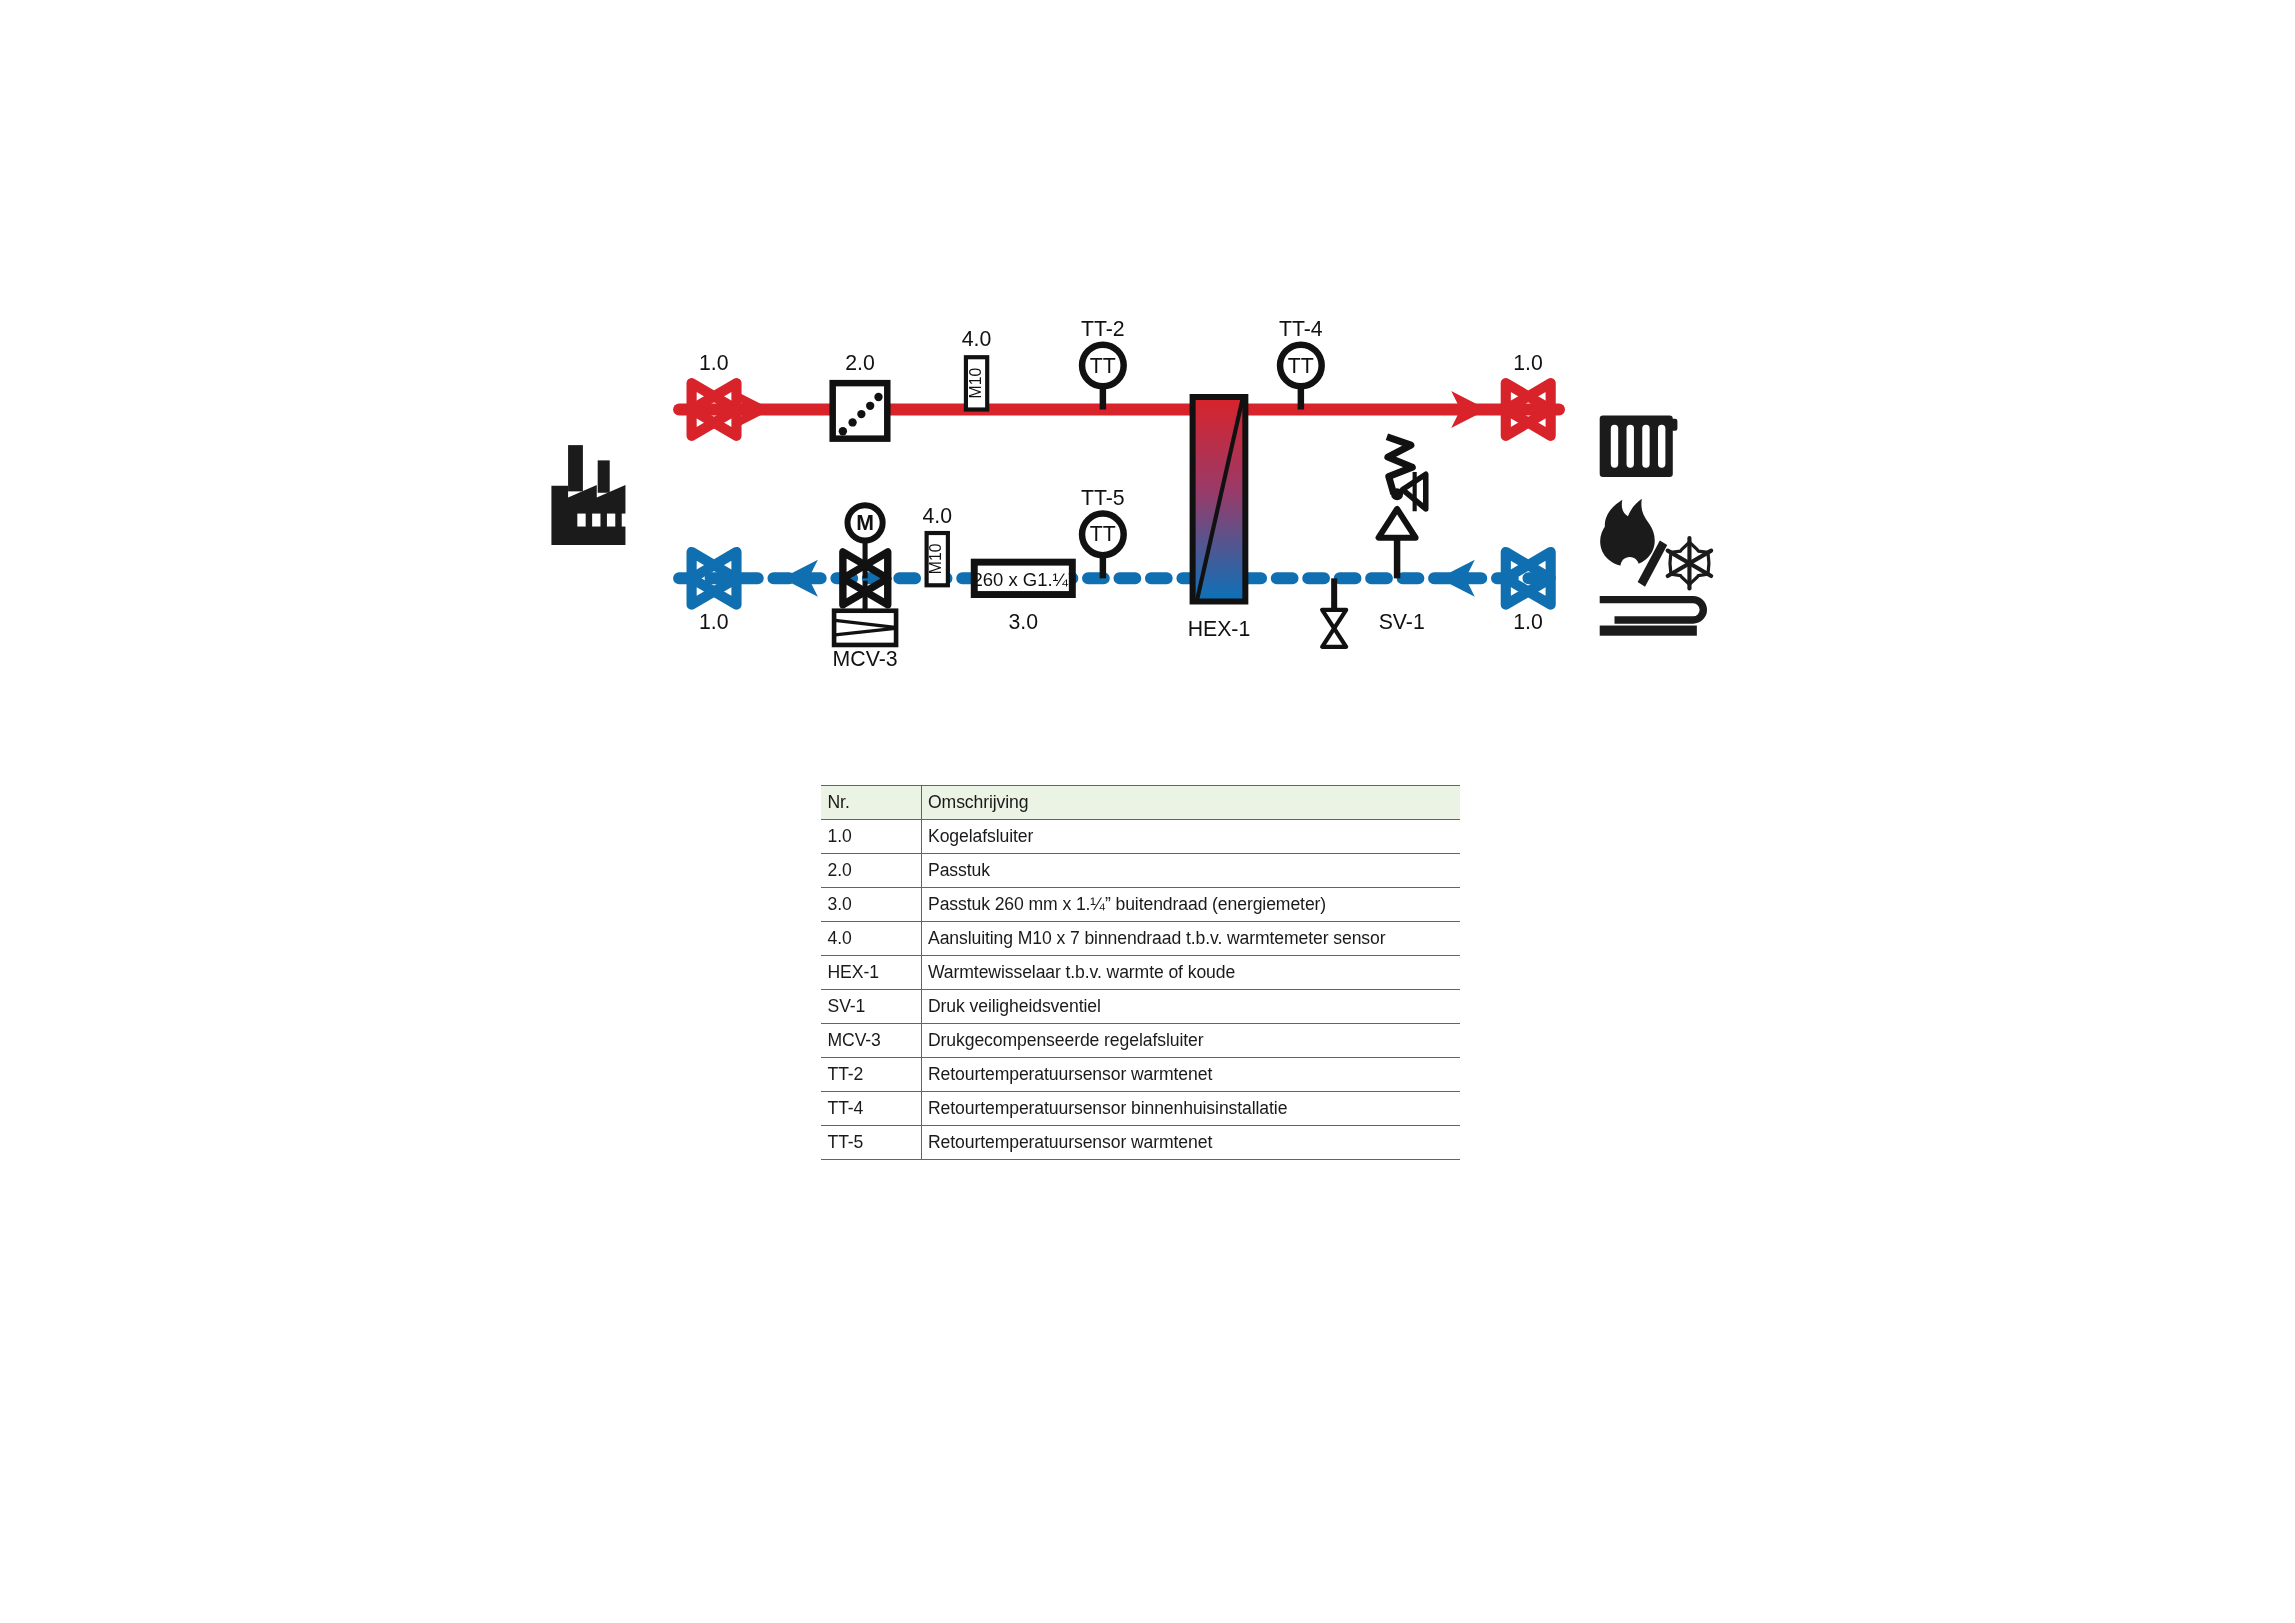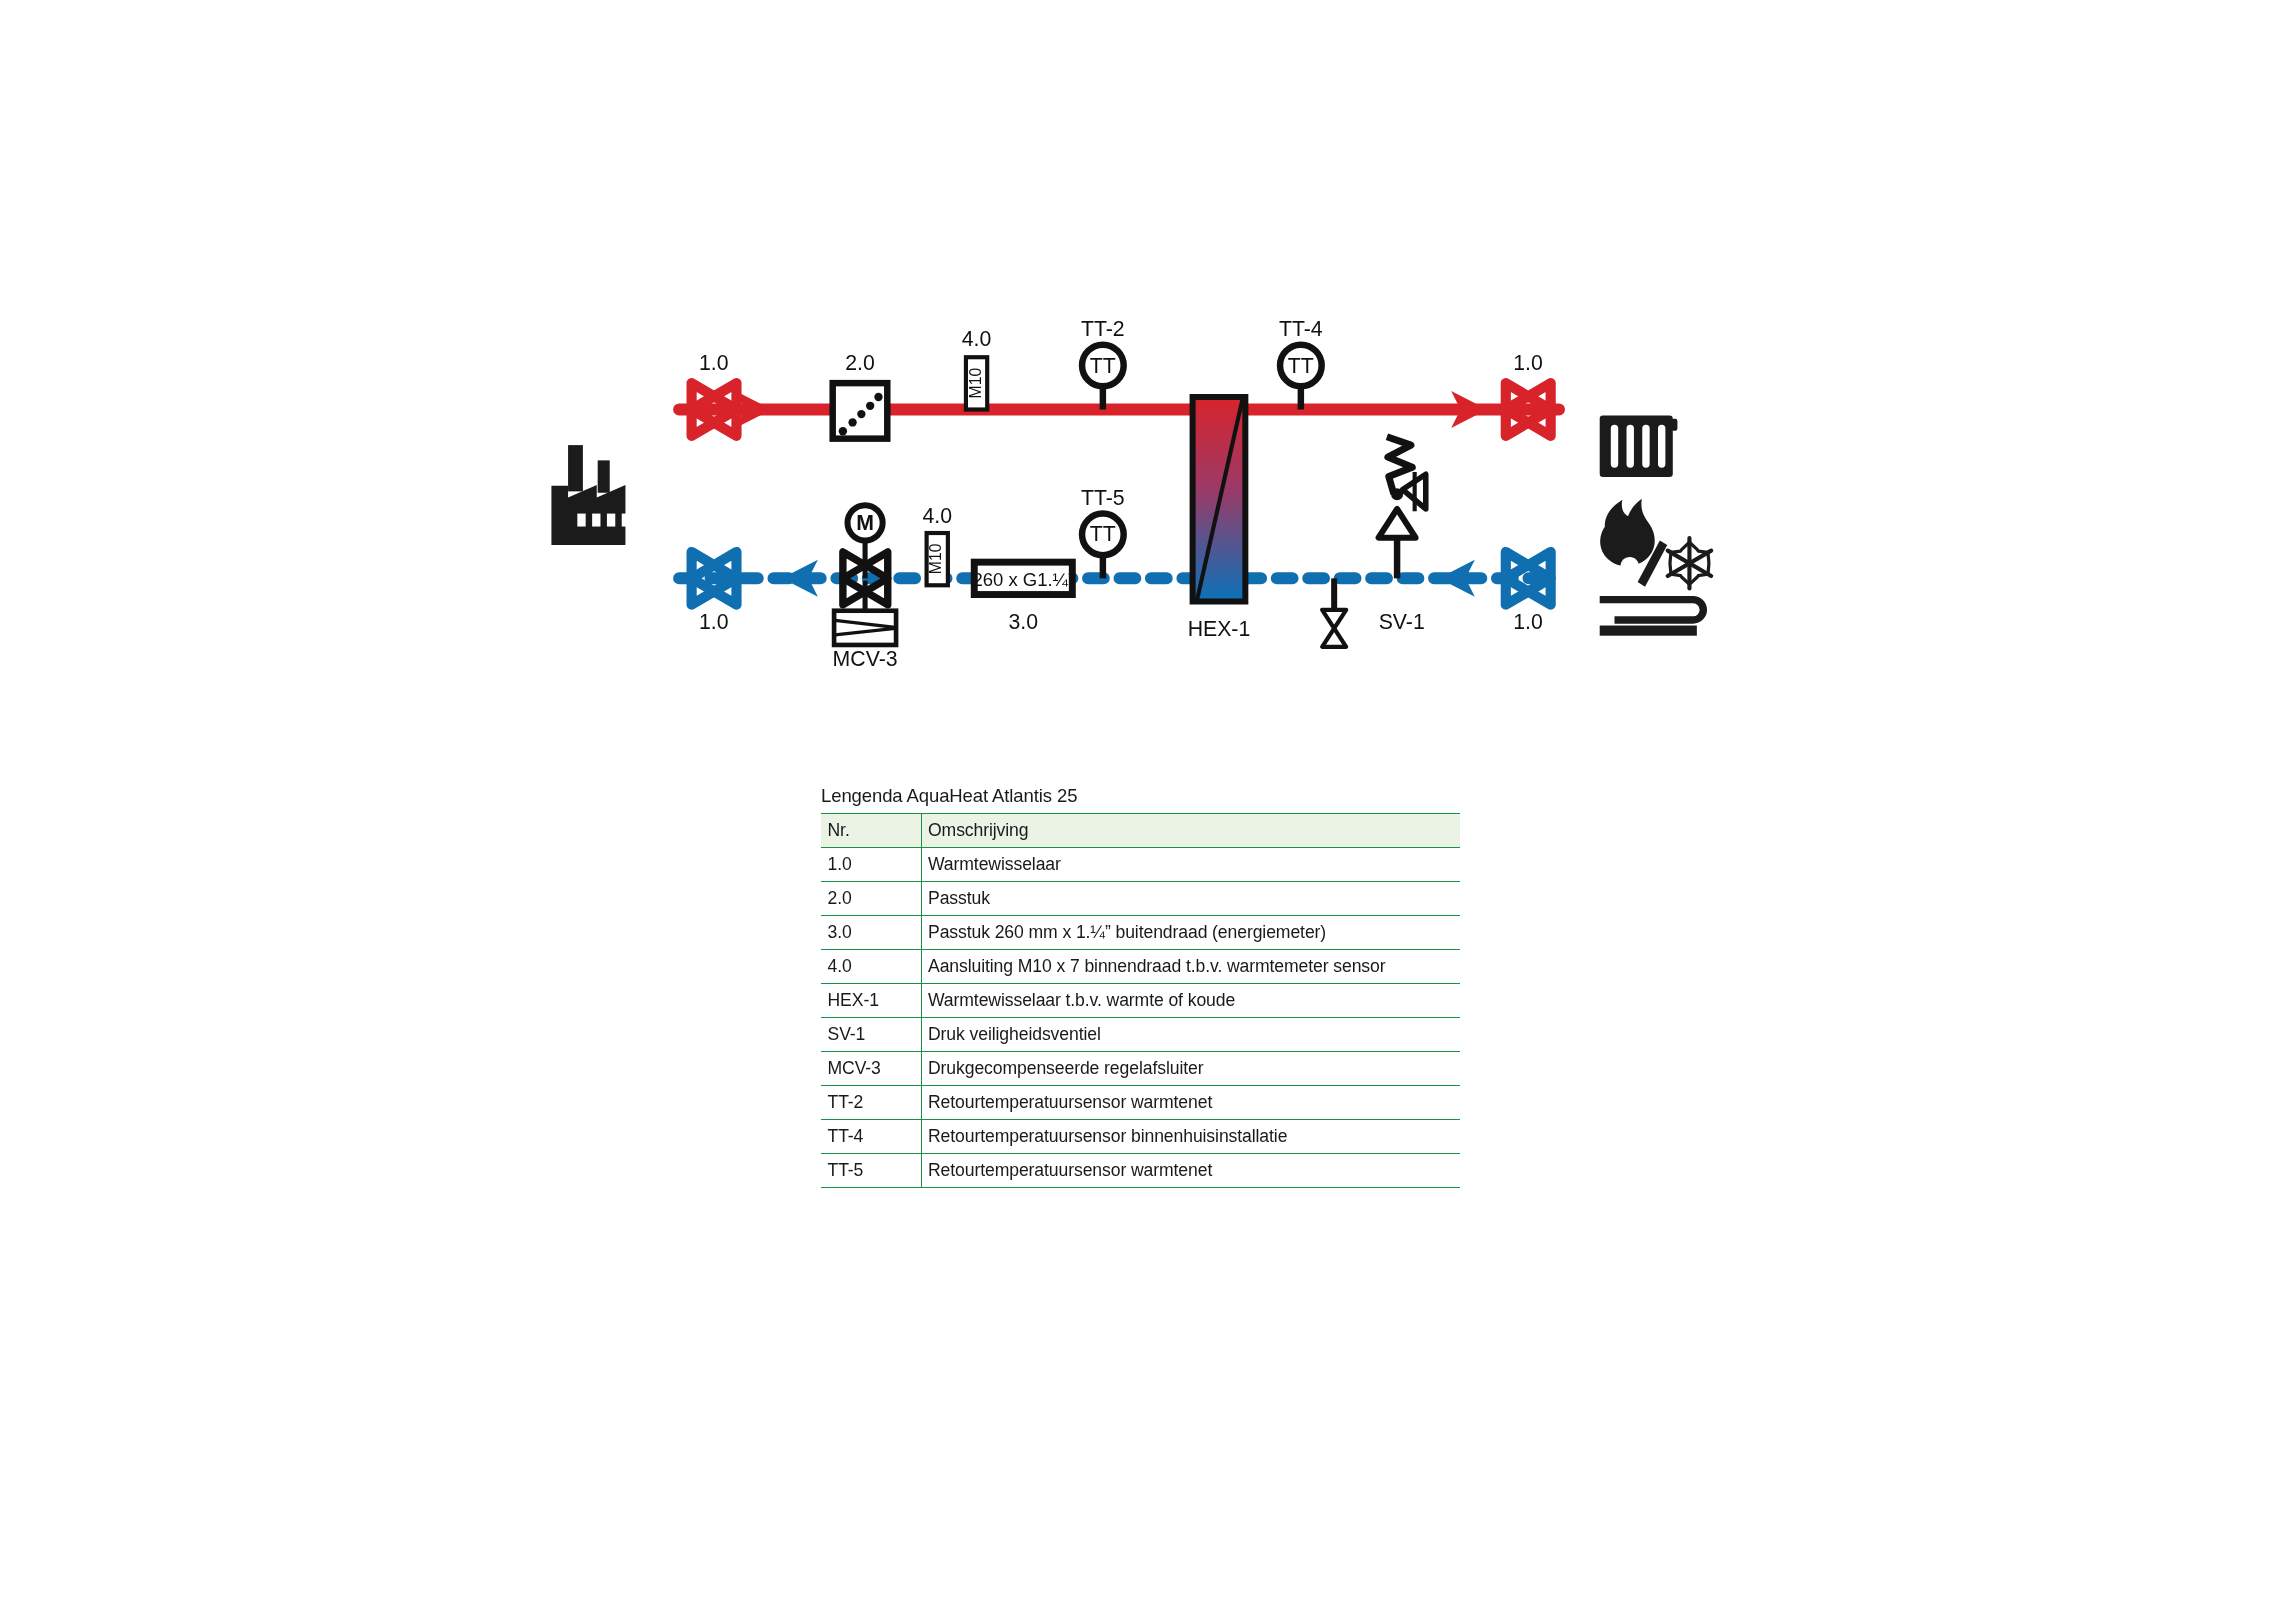--- a/index.html
+++ b/index.html
@@ -266,32 +266,31 @@
         </g>
       </g>
 
       <path d="M3458 1288 L3660 1288 a30 30 0 0 1 0 60 L3490 1348 L3490 1332 L3660 1332
                a14 14 0 0 0 0 -28 L3458 1304 Z"></path>
       <rect x="3458" y="1352" width="210" height="22"></rect>
     </g>
   </svg>
 
   <div class="legend-wrap">
-    <div class="legend-title">Lengenda AquaHeat Atlantis 25</div>
     <table class="legend">
       <thead>
         <tr>
           <th class="col-nr">Nr.</th>
           <th>Omschrijving</th>
         </tr>
       </thead>
       <tbody>
         <tr>
           <td class="col-nr">1.0</td>
-          <td>Warmtewisselaar</td>
+          <td>Kogelafsluiter</td>
         </tr>
         <tr>
           <td class="col-nr">2.0</td>
           <td>Passtuk</td>
         </tr>
         <tr>
           <td class="col-nr">3.0</td>
           <td>Passtuk 260 mm x 1.¼” buitendraad (energiemeter)</td>
         </tr>
         <tr>

